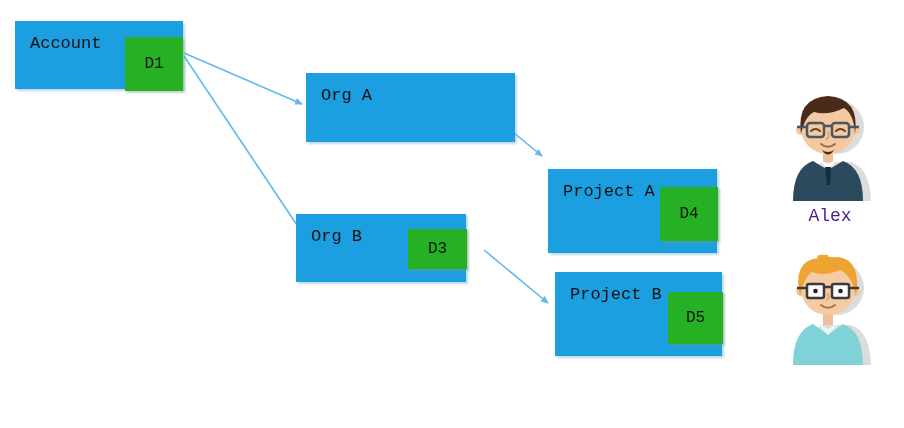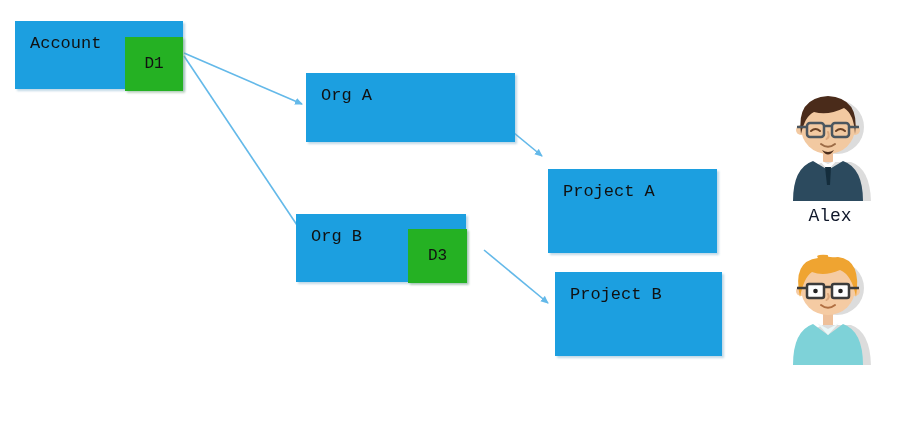--- a/index.html
+++ b/index.html
@@ -25,21 +25,21 @@
   }
   .badge{
     position:absolute;
     background:#25b123;
     box-shadow:2px 2px 2px rgba(110,160,110,0.4);
     display:flex;align-items:center;justify-content:center;
     font-size:16px;color:#111111;
   }
   .user{position:absolute;width:104px;text-align:center;}
   .user-name{
-    font-size:18px;color:#0f172a;margin-top:5px;
+    font-size:18px;color:#4c1d95;margin-top:5px;
   }
   .avatar{display:block;margin:0 auto;}
 </style>
 </head>
 <body>
 
 <div class="canvas">
 
   <svg class="edges" width="904" height="428" viewBox="0 0 904 428">
     <defs>
@@ -57,29 +57,31 @@
     <span class="node-label">Account</span>
     <div class="badge" style="right:0px;top:16px;width:58px;height:54px;">D1</div>
   </div>
 
   <div class="node" style="left:306px;top:73px;width:167px;height:69px;padding-left:42px;">
     <span class="node-label">Org A</span>
   </div>
 
   <div class="node" style="left:296px;top:214px;width:170px;height:68px;">
     <span class="node-label">Org B</span>
-    <div class="badge" style="right:-1px;top:15px;width:59px;height:54px;">D3</div>
+    <div class="badge" style="right:-1px;top:15px;width:59px;height:40px;">D3</div>
   </div>
 
   <div class="node" style="left:548px;top:125px;width:169px;height:84px;margin-top:44px;">
     <span class="node-label">Project A</span>
+    <div class="badge" style="right:-1px;top:18px;width:58px;height:54px;">D4</div>
   </div>
 
   <div class="node" style="left:555px;top:272px;width:167px;height:84px;">
     <span class="node-label">Project B</span>
+    <div class="badge" style="right:-1px;top:20px;width:55px;height:52px;">D5</div>
   </div>
 
   <div class="user" style="left:778px;top:86px;">
     <svg class="avatar" width="100" height="115" viewBox="0 0 100 115">
       <g fill="#dcdcdc" transform="translate(9,3)">
         <circle cx="48" cy="38" r="27"></circle>
         <path d="M14 115 Q14 80 34 73 L62 73 Q82 80 82 115 Z"></path>
       </g>
       <rect x="43" y="58" width="10" height="18" fill="#eec09a"></rect>
       <path d="M13 115 Q13 82 33 75 L48 84 L63 75 Q83 82 83 115 Z" fill="#2c4a5e"></path>

